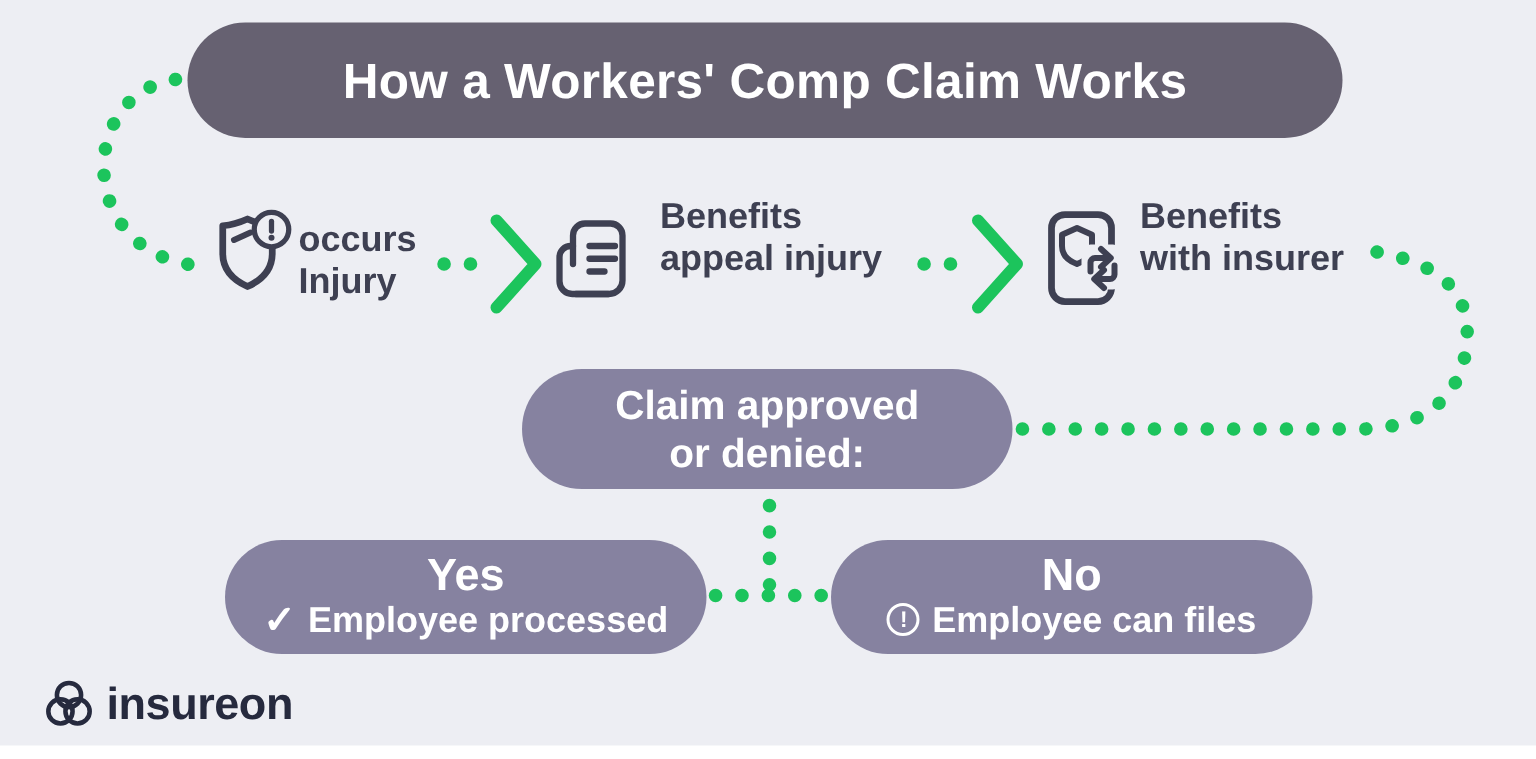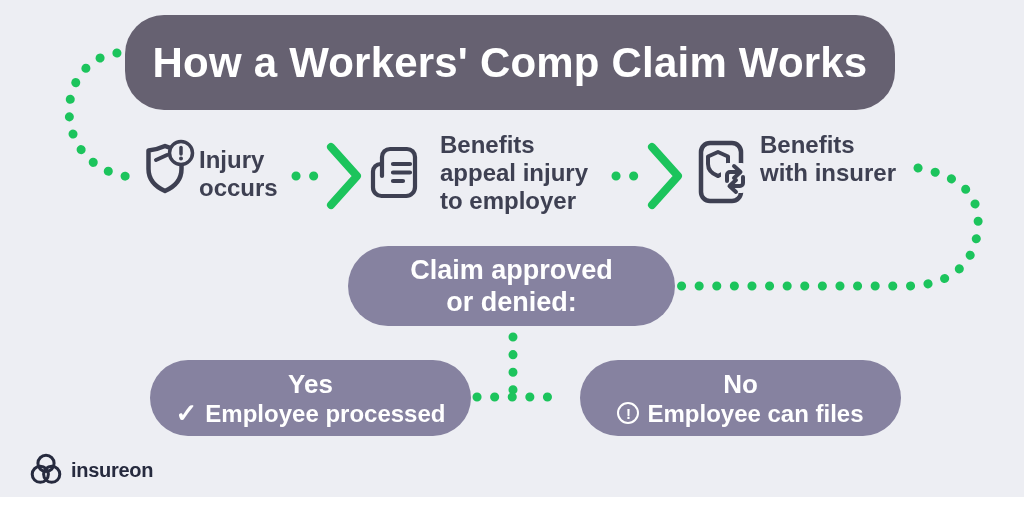--- a/index.html
+++ b/index.html
@@ -10,40 +10,40 @@
   body{font-family:"Liberation Sans", sans-serif;}
   .canvas{position:relative; width:1024px; height:506px; background:var(--background); overflow:hidden;}
   .bottom-strip{position:absolute; left:0; bottom:0; width:1024px; height:9px; background:var(--white);}
 
   .connectors{position:absolute; left:0; top:0; width:1024px; height:506px; pointer-events:none;}
   .dots{fill:none; stroke:var(--green); stroke-width:9; stroke-linecap:round; stroke-dasharray:0.1 17.5;}
   .chevron{fill:none; stroke:var(--green); stroke-width:8; stroke-linecap:round; stroke-linejoin:round;}
 
   .pill{position:absolute; display:flex; flex-direction:column; align-items:center; justify-content:center;
         color:var(--white); font-weight:700; text-align:center;}
-  .title-pill{left:125px; top:15px; width:770px; height:95px; border-radius:39px;
-        background:var(--pill-dark); font-size:42px; letter-spacing:.2px;}
+  .title-pill{left:125px; top:15px; width:770px; height:77px; border-radius:39px;
+        background:var(--pill-dark); font-size:33px; letter-spacing:.2px;}
   .decision-pill{left:348px; top:246px; width:327px; height:80px; border-radius:40px;
         background:var(--pill-purple); font-size:27px; line-height:32px;}
   .outcome-pill{top:360px; width:321px; height:76px; border-radius:38px; background:var(--pill-purple);}
-  .outcome-yes{left:150px;} .outcome-no{left:580px;}
-  .outcome-answer{font-size:26px; line-height:30px;}
+  .outcome-yes{left:150px;} .outcome-no{left:554px;}
+  .outcome-answer{font-size:30px; line-height:30px;}
   .outcome-detail{font-size:24px; line-height:29px; display:flex; align-items:center; gap:8px;}
   .check-glyph{font-size:26px;}
   .excl-circle{display:inline-flex; align-items:center; justify-content:center; width:22px; height:22px;
         border:2.5px solid var(--white); border-radius:50%; font-size:15px; font-weight:700; line-height:1;}
 
   .step-icon{position:absolute;}
   .icon-stroke{fill:none; stroke:var(--ink); stroke-linecap:round; stroke-linejoin:round;}
   .bg-fill{fill:var(--background);}
   .ink-fill{fill:var(--ink);}
   .step-label{position:absolute; color:var(--ink); font-weight:700; font-size:24px; line-height:28px;}
 
   .logo{position:absolute; left:27px; top:450px; display:flex; align-items:center; gap:6px;}
-  .logo-text{color:var(--logo-ink); font-weight:700; font-size:20px; letter-spacing:-.3px;}
+  .logo-text{color:var(--logo-ink); font-weight:700; font-size:30px; letter-spacing:-.3px;}
 </style>
 </head>
 <body>
 
 <div class="canvas">
 
   <svg class="connectors" viewBox="0 0 1024 506">
     <path class="dots" d="M117 53 C 52 62, 50 168, 131 177"></path>
     <path class="dots" d="M296 176 h34"></path>
     <path class="chevron" d="M331 147 L357 176 L331 205"></path>
@@ -59,33 +59,32 @@
   </div>
 
   <svg class="step-icon" style="left:136px; top:139px;" width="60" height="60" viewBox="0 0 60 60">
     <path class="icon-stroke" stroke-width="4.5" d="M29 7c-5.5 2.5-11 4-16.5 4.5V30c0 11 6.5 17.5 16.5 22 10-4.5 16.5-11 16.5-22V11.5C40 11 34.5 9.5 29 7z"></path>
     <path class="icon-stroke" stroke-width="4" d="M20 21 L31 16"></path>
     <circle class="bg-fill icon-stroke" stroke-width="3.5" cx="45" cy="14" r="11.5"></circle>
     <path class="icon-stroke" stroke-width="3.5" d="M45 8.5 V15"></path>
     <circle class="ink-fill" cx="45" cy="19.5" r="2"></circle>
   </svg>
   <div class="step-label" style="left:199px; top:146px;">
+    <div>occurs</div>
     <div>Injury</div>
-    <div>occurs</div>
   </div>
 
   <svg class="step-icon" style="left:366px; top:140px;" width="60" height="62" viewBox="0 0 60 62">
     <path class="icon-stroke" stroke-width="4.2" d="M16 36 V17 a8 8 0 0 1 8 -8 h17 a8 8 0 0 1 8 8 v30 a9 9 0 0 1 -9 9 H18"></path>
     <path class="icon-stroke" stroke-width="4.2" d="M16 24 h-1.5 a7.5 7.5 0 0 0 -7.5 7.5 v16 a8.5 8.5 0 0 0 8.5 8.5 h24"></path>
     <path class="icon-stroke" stroke-width="4.2" d="M27 24 h17 M27 32.5 h17 M27 41 h10"></path>
   </svg>
   <div class="step-label" style="left:440px; top:131px;">
     <div>Benefits</div>
     <div>appeal injury</div>
-    <div>to employer</div>
   </div>
 
   <svg class="step-icon" style="left:694px; top:136px;" width="56" height="74" viewBox="0 0 56 74">
     <rect class="icon-stroke" stroke-width="4.5" x="7" y="7" width="40" height="58" rx="9"></rect>
     <path class="icon-stroke" stroke-width="4" d="M24 16 l10 4.5 v7.5 c0 6.5 -4.5 10 -10 12 -5.5 -2 -10 -5.5 -10 -12 V20.5 z"></path>
     <rect class="bg-fill" x="27" y="27" width="27" height="30" rx="6"></rect>
     <path class="icon-stroke" stroke-width="4" d="M33 45 v-6 a3 3 0 0 1 3 -3 h10 m-6 -6 l6.5 6 -6.5 6"></path>
     <path class="icon-stroke" stroke-width="4" d="M49 41 v6 a3 3 0 0 1 -3 3 h-10 m6 6 l-6.5 -6 6.5 -6"></path>
   </svg>
   <div class="step-label" style="left:760px; top:131px;">

